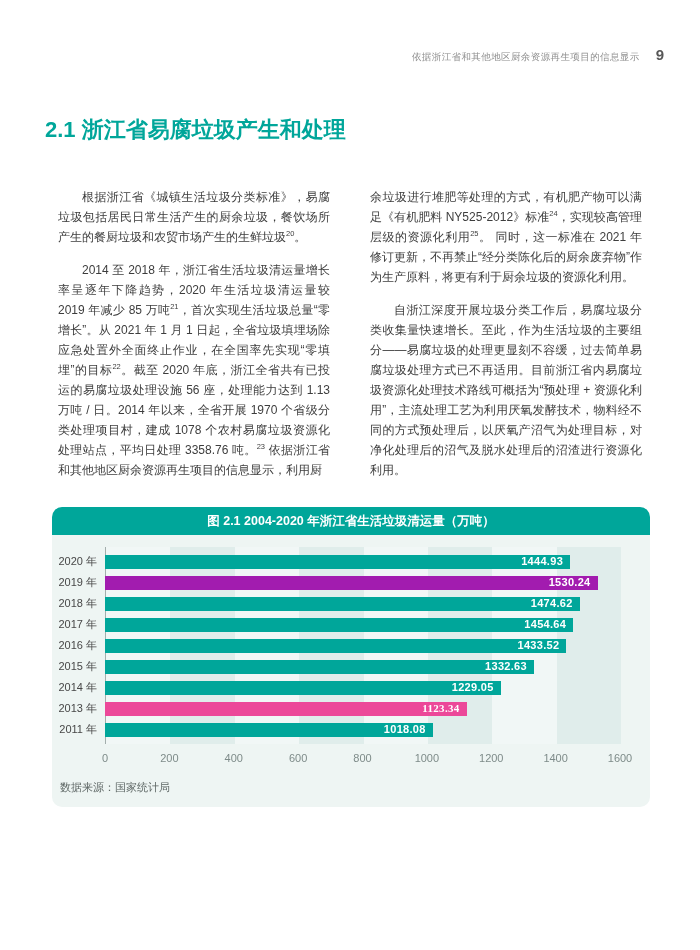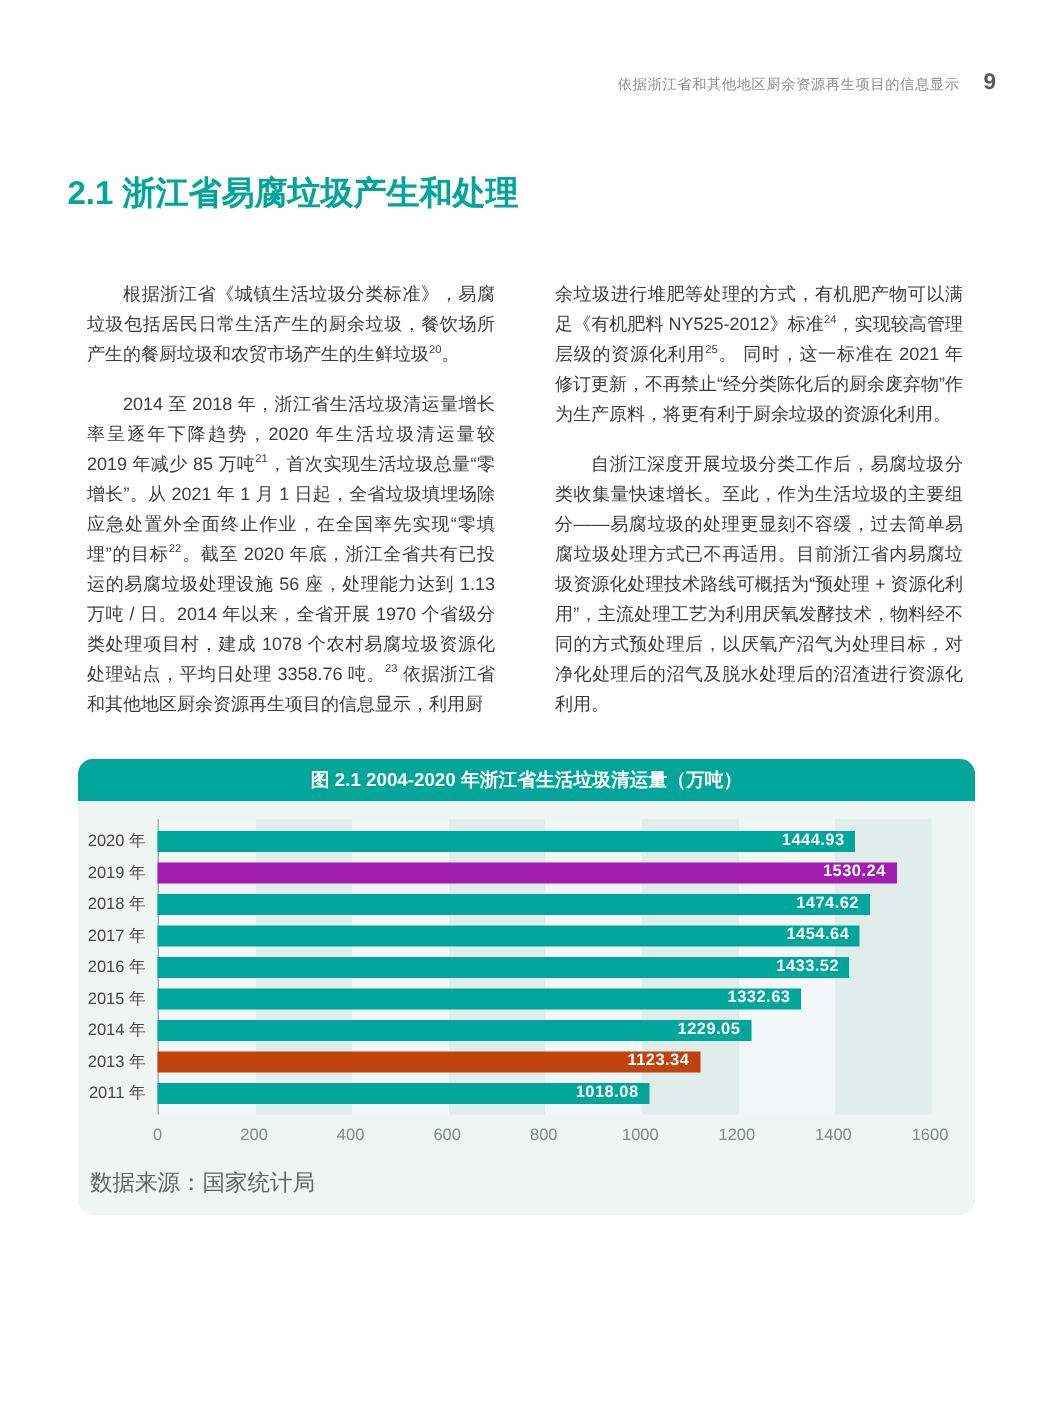--- a/index.html
+++ b/index.html
@@ -33,21 +33,21 @@
   .stripes{position:absolute;left:48px;top:0;bottom:0;width:515px;
     background:repeating-linear-gradient(to right,#f1f7f6 0 64.4px,#e0edeb 64.4px 128.8px);
     border-left:1px solid #a3aeac;}
   .chart-row{position:relative;display:flex;align-items:center;height:21px;}
   .ylabel{width:48px;padding-right:8px;box-sizing:border-box;text-align:right;font-size:11px;color:#474747;flex:none;white-space:nowrap;}
   .track{width:515px;flex:none;}
   .bar{height:14px;display:flex;justify-content:flex-end;}
   .bar-value{color:#ffffff;font-size:11px;font-weight:bold;padding-right:7px;letter-spacing:.3px;white-space:nowrap;}
   .axis{position:relative;height:14px;margin:8px 0 0 48px;width:515px;}
   .tick{position:absolute;top:0;transform:translateX(-50%);font-size:11px;color:#7e8b89;}
-  .source{margin:14px 0 0 3px;font-size:15px;color:#5d6664;font-family:Liberation Mono, monospace;}
+  .source{margin:14px 0 0 3px;font-size:11px;color:#5d6664;font-family:Liberation Mono, monospace;}
 </style>
 </head>
 <body>
 
 <div class="page" style="--accent: #00a69a;">
 
   <div class="header">
     <span class="header-title">依据浙江省和其他地区厨余资源再生项目的信息显示</span>
     <span class="page-num">9</span>
   </div>
@@ -122,21 +122,21 @@
             <span class="ylabel">2014 年</span>
             <div class="track">
               <div class="bar" style="width: 76.8156%; background: rgb(0, 166, 154);">
                 <span class="bar-value" style="color: rgb(255, 255, 255);">1229.05</span>
               </div>
             </div>
           </div>
           <div class="chart-row">
             <span class="ylabel">2013 年</span>
             <div class="track">
-              <div class="bar" style="width: 70.2087%; background: #c2410c;">
+              <div class="bar" style="width: 70.2087%; background: #ec4899; font-family: Liberation Serif, serif;">
                 <span class="bar-value" style="color: rgb(255, 255, 255);">1123.34</span>
               </div>
             </div>
           </div>
           <div class="chart-row">
             <span class="ylabel">2011 年</span>
             <div class="track">
               <div class="bar" style="width: 63.63%; background: rgb(0, 166, 154);">
                 <span class="bar-value" style="color: rgb(255, 255, 255);">1018.08</span>
               </div>

